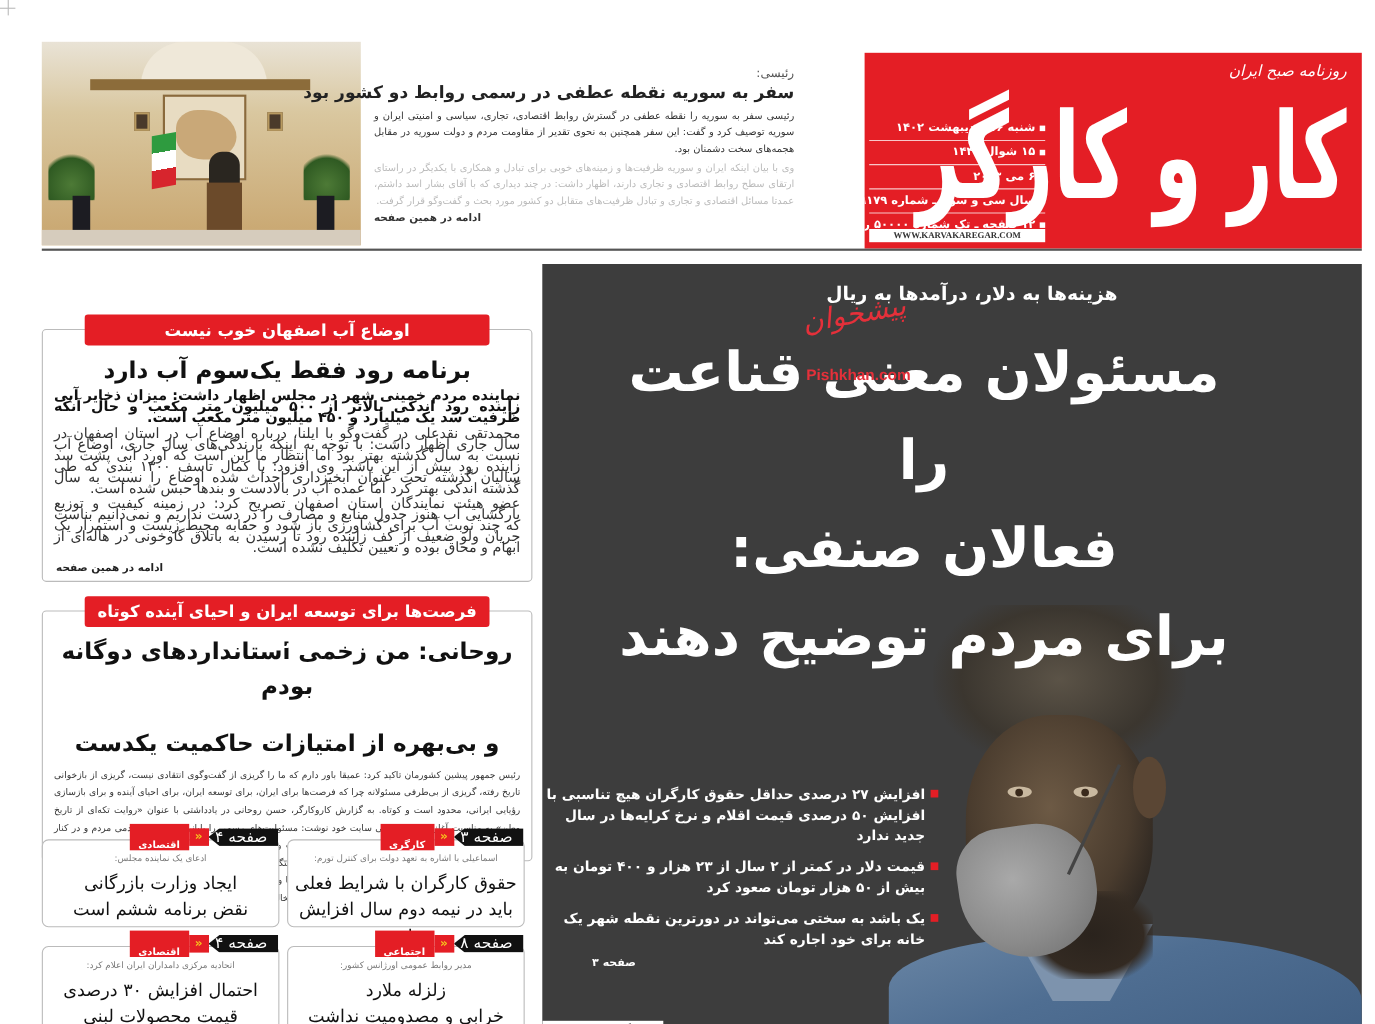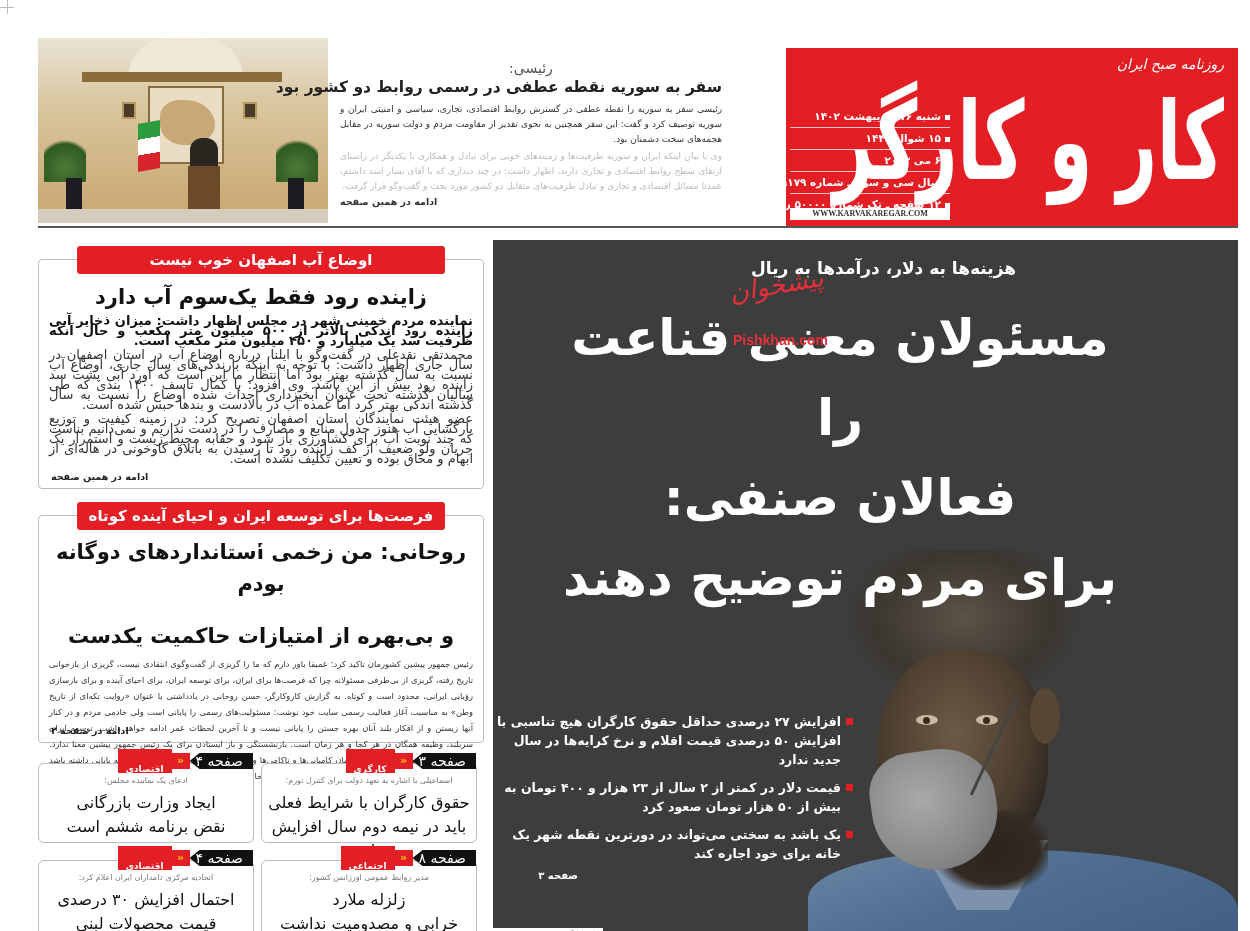--- a/index.html
+++ b/index.html
@@ -29,29 +29,29 @@
   .top-photo .portrait { position: absolute; top: 64px; width: 14px; height: 17px; background: #4a3a2a; border: 2px solid #b89a60; }
   .top-photo .plant { position: absolute; top: 96px; width: 42px; height: 48px; background: radial-gradient(circle at 50% 70%, #4d7a36 0%, #2f5a22 60%, transparent 70%); }
   .top-photo .pot { position: absolute; top: 140px; width: 16px; height: 40px; background: #1c1c22; }
   .top-photo .flag { position: absolute; left: 100px; top: 84px; width: 22px; height: 48px; background: linear-gradient(180deg, #2e9b3f 0 33%, #fff 33% 66%, #d7252d 66% 100%); transform: skewY(-10deg); }
   .top-photo .person { position: absolute; left: 152px; top: 100px; width: 28px; height: 30px; background: #2a2620; border-radius: 12px 12px 2px 2px; }
   .top-photo .podium { position: absolute; left: 150px; top: 128px; width: 32px; height: 52px; background: #6b4a2a; }
   .top-photo .floor { position: absolute; left: 0; bottom: 0; width: 100%; height: 14px; background: #d6ccbd; }
 
   
   .top-article { position: absolute; left: 340px; top: 60px; width: 382px; height: 168px; }
-  .top-article .kicker { font-size: 14px; color: #555; text-align: center; }
+  .top-article .kicker { font-size: 11px; color: #555; text-align: right; }
   .top-article .headline { font-size: 15.5px; font-weight: bold; text-align: center; margin-top: 2px; white-space: nowrap; }
   .top-article .lead { font-size: 9px; line-height: 15px; color: #333; text-align: justify; margin-top: 6px; }
   .top-article .body { font-size: 9px; line-height: 15px; color: #bbb; text-align: justify; margin-top: 2px; }
   .top-article .cont { font-size: 9.5px; font-weight: bold; color: #333; text-align: left; margin-top: 2px; direction: rtl; }
   .top-divider { position: absolute; left: 38px; top: 226px; width: 1200px; height: 2px; background: #555; }
 
   
-  .story-box { position: absolute; left: 38px; width: 446px; border: 1px solid #bbb; border-radius: 4px; background: #fff; }
+  .story-box { position: absolute; left: 38px; width: 446px; border: 1px solid #bbb; border-radius: 4px; background: #fff; margin-top: 40px; }
   .story-box .label { position: absolute; left: 38px; top: -14px; width: 368px; height: 28px; background: #e41e25; color: #fff; font-weight: bold; font-size: 15px; text-align: center; line-height: 28px; border-radius: 3px; }
   .story-box .title { font-weight: bold; text-align: center; color: #111; }
   .story-box .text { font-size: 13px; line-height: 10px; text-align: justify; color: #333; padding: 0 10px; }
   .story-box .text.bold { font-weight: bold; color: #111; }
   .story-box .cont { position: absolute; left: 12px; bottom: 6px; font-size: 9.5px; font-weight: bold; color: #222; }
 
   #story1 { top: 259px; height: 230px; }
   #story1 .title { font-size: 21px; margin-top: 22px; line-height: 30px; }
   #story1 .text { margin-top: 4px; }
 
@@ -137,21 +137,21 @@
   <div class="kicker">رئیسی:</div>
   <div class="headline">سفر به سوریه نقطه عطفی در رسمی روابط دو کشور بود</div>
   <div class="lead">رئیسی سفر به سوریه را نقطه عطفی در گسترش روابط اقتصادی، تجاری، سیاسی و امنیتی ایران و سوریه توصیف کرد و گفت: این سفر همچنین به نحوی تقدیر از مقاومت مردم و دولت سوریه در مقابل هجمه‌های سخت دشمنان بود.</div>
   <div class="body">وی با بیان اینکه ایران و سوریه ظرفیت‌ها و زمینه‌های خوبی برای تبادل و همکاری با یکدیگر در راستای ارتقای سطح روابط اقتصادی و تجاری دارند، اظهار داشت: در چند دیداری که با آقای بشار اسد داشتم، عمدتا مسائل اقتصادی و تجاری و تبادل ظرفیت‌های متقابل دو کشور مورد بحث و گفت‌وگو قرار گرفت.</div>
   <div class="cont">ادامه در همین صفحه</div>
 </div>
 <div class="top-divider"></div>
 
 <div class="story-box" id="story1">
   <div class="label">اوضاع آب اصفهان خوب نیست</div>
-  <div class="title">زاینده رود فقط یک‌سوم آب دارد</div>
+  <div class="title">برنامه رود فقط یک‌سوم آب دارد</div>
   <div class="text bold">نماینده مردم خمینی شهر در مجلس اظهار داشت: میزان ذخایر آبی زاینده رود اندکی بالاتر از ۵۰۰ میلیون متر مکعب و حال آنکه ظرفیت سد یک میلیارد و ۴۵۰ میلیون متر مکعب است.</div>
   <div class="text">محمدتقی نقدعلی در گفت‌وگو با ایلنا، درباره اوضاع آب در استان اصفهان در سال جاری اظهار داشت: با توجه به اینکه بارندگی‌های سال جاری، اوضاع آب نسبت به سال گذشته بهتر بود اما انتظار ما این است که آورد آبی پشت سد زاینده رود بیش از این باشد. وی افزود: با کمال تاسف ۱۳۰۰ بندی که طی سالیان گذشته تحت عنوان آبخیزداری احداث شده اوضاع را نسبت به سال گذشته اندکی بهتر کرد اما عمده آب در بالادست و بندها حبس شده است.</div>
   <div class="text">عضو هیئت نمایندگان استان اصفهان تصریح کرد: در زمینه کیفیت و توزیع بارگشایی آب هنوز جدول منابع و مصارف را در دست نداریم و نمی‌دانیم بناست که چند نوبت آب برای کشاورزی باز شود و حقابه محیط زیست و استمرار یک جریان ولو ضعیف از کف زاینده رود تا رسیدن به باتلاق گاوخونی در هاله‌ای از ابهام و محاق بوده و تعیین تکلیف نشده است.</div>
   <div class="cont">ادامه در همین صفحه</div>
 </div>
 
 <div class="story-box" id="story2">
   <div class="label">فرصت‌ها برای توسعه ایران و احیای آینده کوتاه است</div>
   <div class="title">روحانی: من زخمی استانداردهای دوگانه بودم</div>
   <div class="title">و بی‌بهره از امتیازات حاکمیت یکدست</div>

